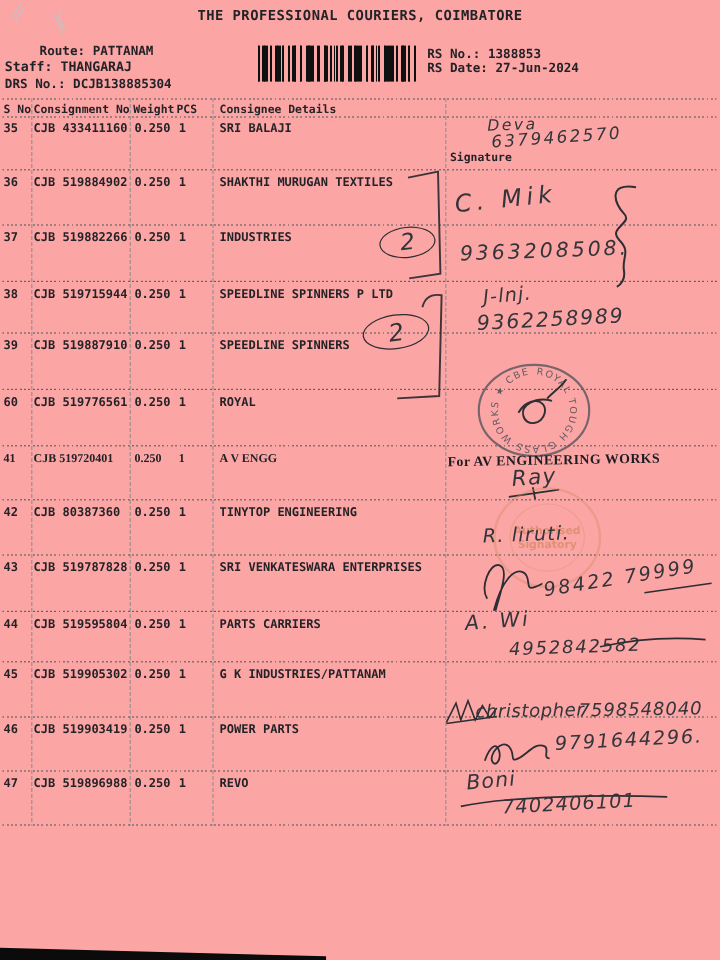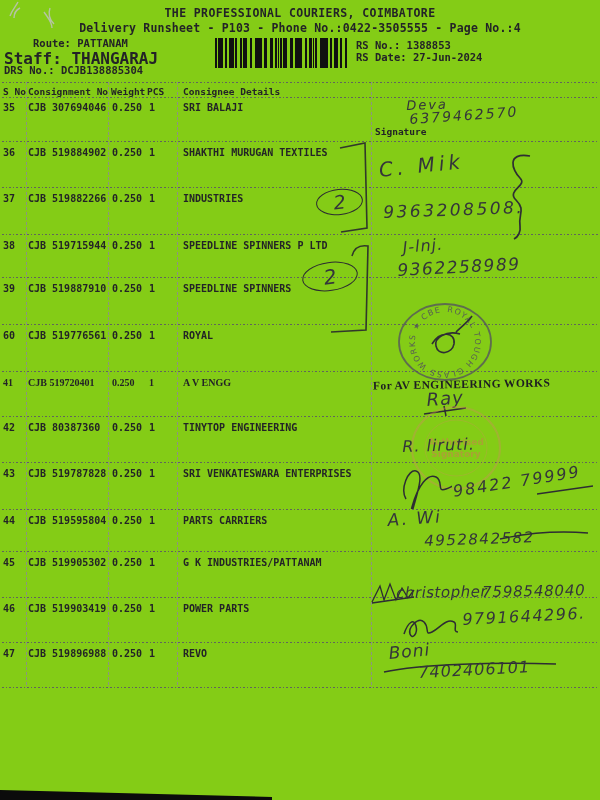--- a/index.html
+++ b/index.html
@@ -1,16 +1,16 @@
 <!DOCTYPE html>
 <html><head>
 <meta charset="utf-8">
 <style>
   html,body{margin:0;padding:0;}
-  .page{position:relative;width:600px;height:800px;background:#84cc16;overflow:hidden;
+  .page{position:relative;width:600px;height:800px;background:#fca5a5;overflow:hidden;
         font-family:"DejaVu Sans Mono",monospace;color:#232327;}
   .pr{position:absolute;font-weight:700;white-space:nowrap;color:#232327;}
   .center{left:0;right:0;text-align:center;}
   .hline{position:absolute;left:2px;right:3px;height:1px;
          background:repeating-linear-gradient(90deg,#5f5f5f 0 1.6px,transparent 1.6px 3.6px);opacity:.95;}
   .vline{position:absolute;top:82px;height:606px;width:1px;
          background:repeating-linear-gradient(180deg,#8d8d8d 0 2.6px,transparent 2.6px 5px);opacity:.9;}
   .trow{position:relative;width:600px;}
   .trow::after{content:"";position:absolute;left:2px;right:3px;bottom:0;height:1px;
          background:repeating-linear-gradient(90deg,#5f5f5f 0 1.6px,transparent 1.6px 3.6px);opacity:.95;}
@@ -34,24 +34,23 @@
 </head>
 <body>
 
 <div class="page">
 
   <svg class="scrib" style="left:4px;top:0;" width="70" height="36" viewBox="0 0 70 36">
     <path d="M6,16 c2,-6 6,-10 8,-14 M10,18 c0,-4 2,-8 6,-10 M40,12 c4,6 8,10 8,16 M46,8 c-2,6 0,12 4,16" stroke="#c2c2c6" stroke-width="1.4" fill="none" opacity="0.8"></path>
   </svg>
 
   <div class="pr center" style="top:6px;font-size:11.5px;letter-spacing:.4px;">THE PROFESSIONAL COURIERS, COIMBATORE</div>
-  <div class="pr center" style="top:21px;font-size:11.5px;letter-spacing:.2px;">Delivery Runsheet - P103 - Phone No.:0422-3505555 - Page No.:4</div>
 
   <div class="pr" style="left:4px;top:37px;font-size:10.5px;padding-left:29px;">Route: PATTANAM</div>
-  <div class="pr" style="left:4px;top:49px;font-size:16px;">Staff: THANGARAJ</div>
+  <div class="pr" style="left:4px;top:49px;font-size:11px;">Staff: THANGARAJ</div>
   <div class="pr" style="left:4px;top:64px;font-size:10.5px;">DRS No.: DCJB138885304</div>
 
   <div class="barcode"></div>
 
   <div class="pr" style="left:356px;top:39px;font-size:10.5px;">RS No.: 1388853</div>
   <div class="pr" style="left:356px;top:51px;font-size:10.5px;">RS Date: 27-Jun-2024</div>
 
   <div class="hline" style="top:82px;"></div>
   <div class="hline" style="top:97px;"></div>
   <div class="vline" style="left:26px;"></div>
@@ -62,21 +61,21 @@
   <div class="pr" style="left:3px;top:86px;font-size:9.5px;">S No</div>
   <div class="pr" style="left:28px;top:86px;font-size:9.5px;">Consignment No</div>
   <div class="pr" style="left:111px;top:86px;font-size:9.5px;">Weight</div>
   <div class="pr" style="left:147px;top:86px;font-size:9.5px;">PCS</div>
   <div class="pr" style="left:183px;top:86px;font-size:9.5px;">Consignee Details</div>
   <div class="pr" style="left:375px;top:86px;font-size:9.5px;margin-top:40px;">Signature</div>
 
   <div id="table-body" style="position:absolute;left:0;top:97px;width:600px;">
     <div class="trow" style="height: 45px;">
       <span class="cell c-sno">35</span>
-      <span class="cell c-consignment">CJB 307694046</span>
+      <span class="cell c-consignment">CJB 433411160</span>
       <span class="cell c-weight">0.250</span>
       <span class="cell c-pcs">1</span>
       <span class="cell c-consignee">SRI BALAJI</span>
     </div>
 
     <div class="trow" style="height: 46px;">
       <span class="cell c-sno">36</span>
       <span class="cell c-consignment">CJB 519884902</span>
       <span class="cell c-weight">0.250</span>
       <span class="cell c-pcs">1</span>

